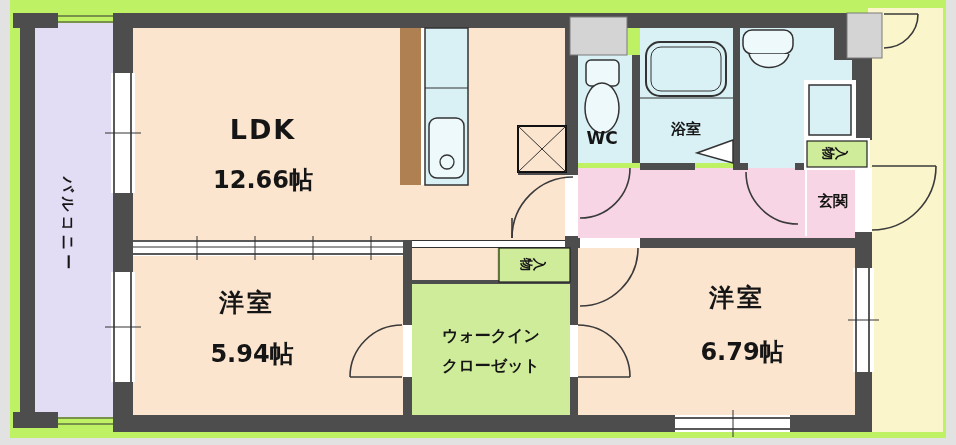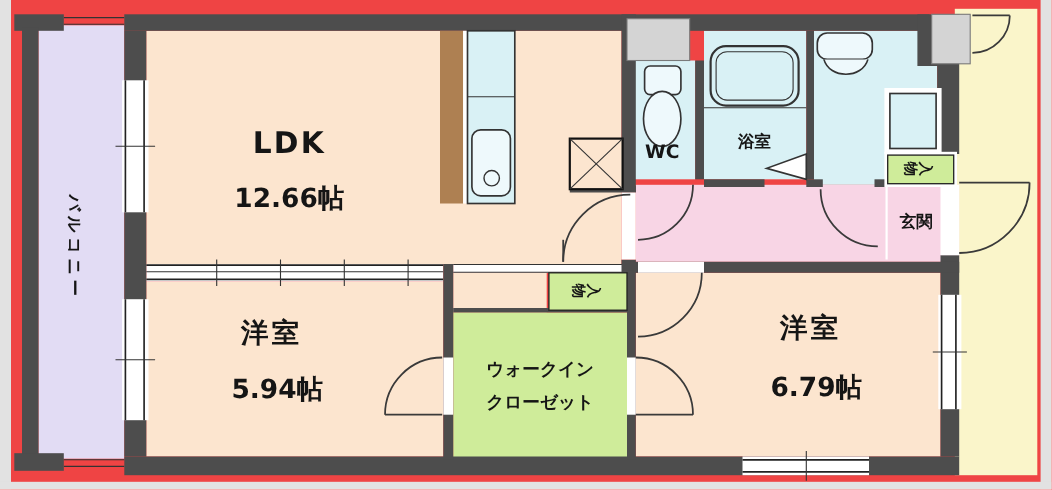--- a/index.html
+++ b/index.html
@@ -1,16 +1,16 @@
 <!DOCTYPE html>
 <html style="--wall: #4d4d4d; --room-peach: #fce5cf; --balcony-purple: #e2dcf4; --water-blue: #d9f1f5; --hallway-pink: #f8d5e5; --closet-green: #cfec9a; --corridor-yellow: #faf5ca; --kitchen-brown: #ae8052; --shaft-gray: #d4d4d4;"><head>
 <meta charset="utf-8">
 <style>
   html,body{margin:0;padding:0;background:#ffffff;}
-  #stage{position:relative;width:956px;height:445px;background:#ef4444;overflow:hidden;
+  #stage{position:relative;width:956px;height:445px;background:#bef264;overflow:hidden;
          font-family:"DejaVu Sans","Liberation Sans",sans-serif;}
   svg{position:absolute;left:0;top:0;}
   .wall{fill:var(--wall);}
   .open{fill:#ffffff;}
   .thin{stroke:#222;stroke-width:1.5;fill:none;}
   .hair{stroke:#333;stroke-width:1;fill:none;}
   .door{stroke:#3a3a3a;stroke-width:1.6;fill:none;}
   .fix{stroke:#333;stroke-width:1.5;fill:#eef9fc;}
   .lbl{fill:#151515;font-weight:bold;}
   .edge{fill:#e2e2e2;}

